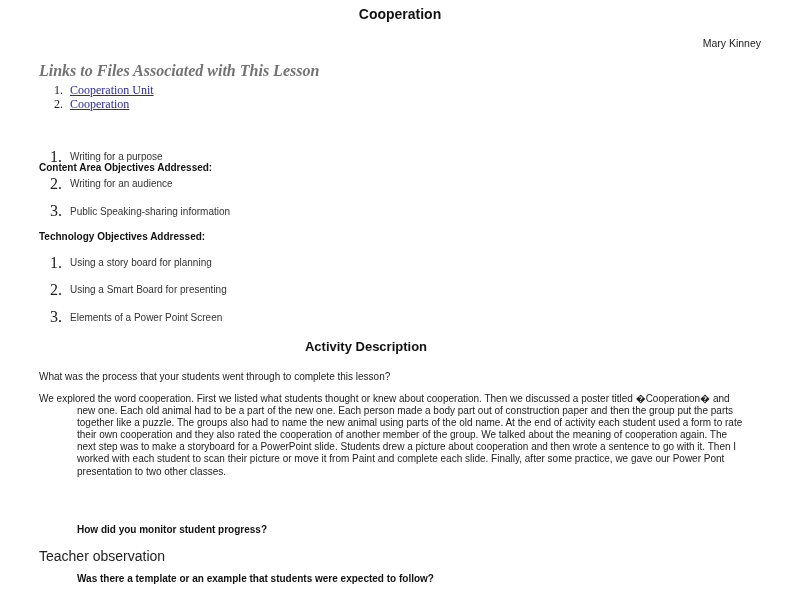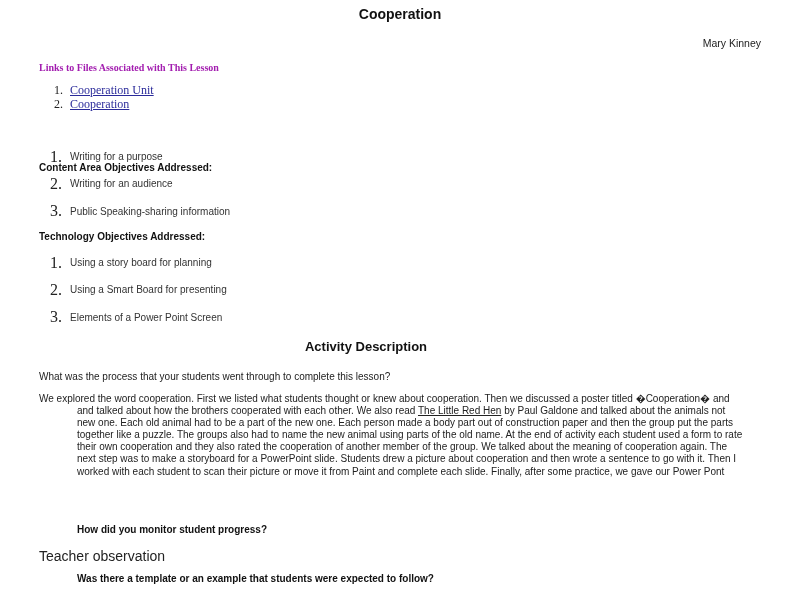--- a/index.html
+++ b/index.html
@@ -31,22 +31,23 @@
       right: 39px;
       font-size: 10.5px;
       color: #222;
     }
     .links-heading {
       position: absolute;
       top: 62px;
       left: 39px;
       font-family: "Liberation Serif", serif;
       font-weight: bold;
-      font-size: 10px;
-      color: #a21caf;
+      font-size: 16px;
+      color: #737373;
+      font-style: italic;
     }
     .links-list {
       position: absolute;
       top: 84px;
       left: 54px;
       margin: 0;
       padding: 0;
       list-style: none;
       font-family: "Liberation Serif", serif;
       font-size: 12px;
@@ -202,26 +203,26 @@
       <span class="txt">Elements of a Power Point Screen</span>
   </li>
 </ol>
 
 <div class="activity-heading">Activity Description</div>
 
 <div class="question" style="top:371px;">What was the process that your students went through to complete this lesson?</div>
 
 <div class="body-para">
   <span class="line">We explored the word cooperation.  First we listed what students thought or knew about cooperation.  Then we discussed a poster titled  �Cooperation� and</span>
-  <span class="line indent"><span>and talked about how the brothers cooperated with each other.  We also read  </span><u>The Little Red Hen</u><span> by Paul Galdone and talked about the animals not</span></span>
   <span class="line indent">new one.  Each old animal had to be a part of the new one.  Each person made a body part out of construction paper and then the group put the parts</span>
   <span class="line indent">together like a puzzle.  The groups also had to name the new animal using parts of the old name.  At the end of activity each student used a form to rate</span>
   <span class="line indent">their own cooperation and they also rated the cooperation of another member of the group.   We talked about the meaning of cooperation again.  The</span>
   <span class="line indent">next step was to make a storyboard for a PowerPoint slide.  Students drew a picture about cooperation and then wrote a sentence to go with it.  Then I</span>
   <span class="line indent">worked with each student to scan their picture or move it from Paint and complete each slide.  Finally, after some practice, we gave our Power Pont</span>
+  <span class="line indent">presentation to two other classes.</span>
 </div>
 
 <div class="sub-question" style="top:524px;">How did you monitor student progress?</div>
 <div class="plain-answer" style="top:548px;">Teacher observation</div>
 
 <div class="sub-question" style="top:573px;">Was there a template or an example that students were expected to follow?</div>
 
 <div class="clipped-line">&nbsp;</div>
 
 </body></html>

